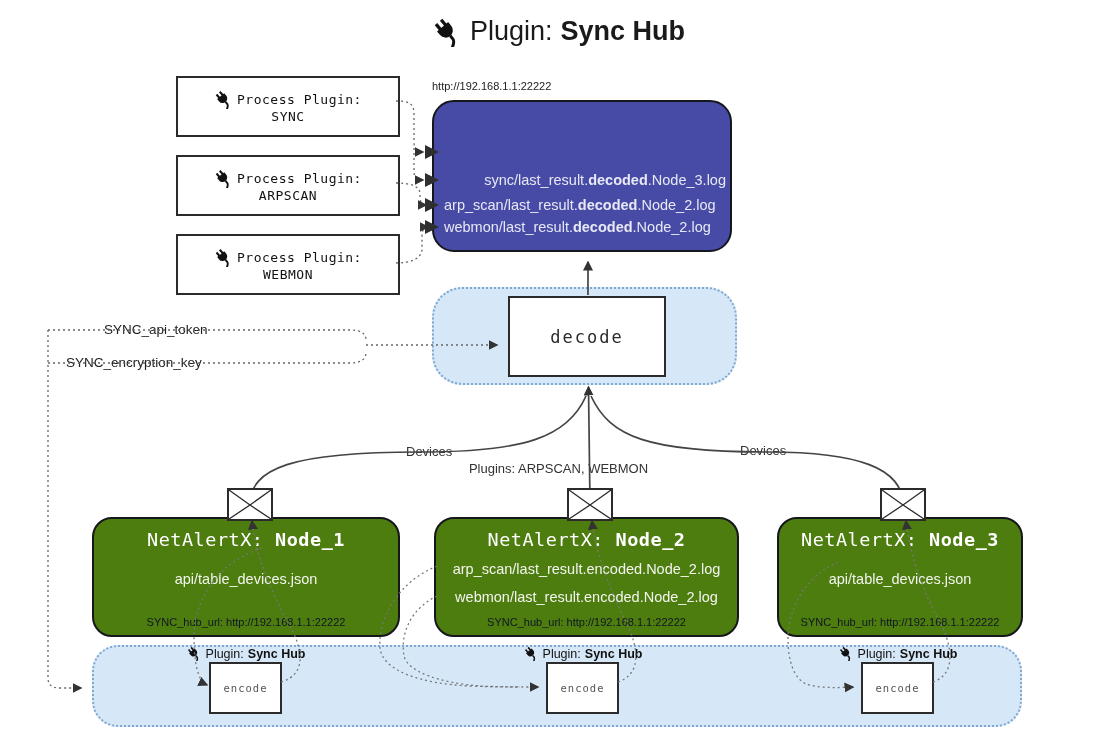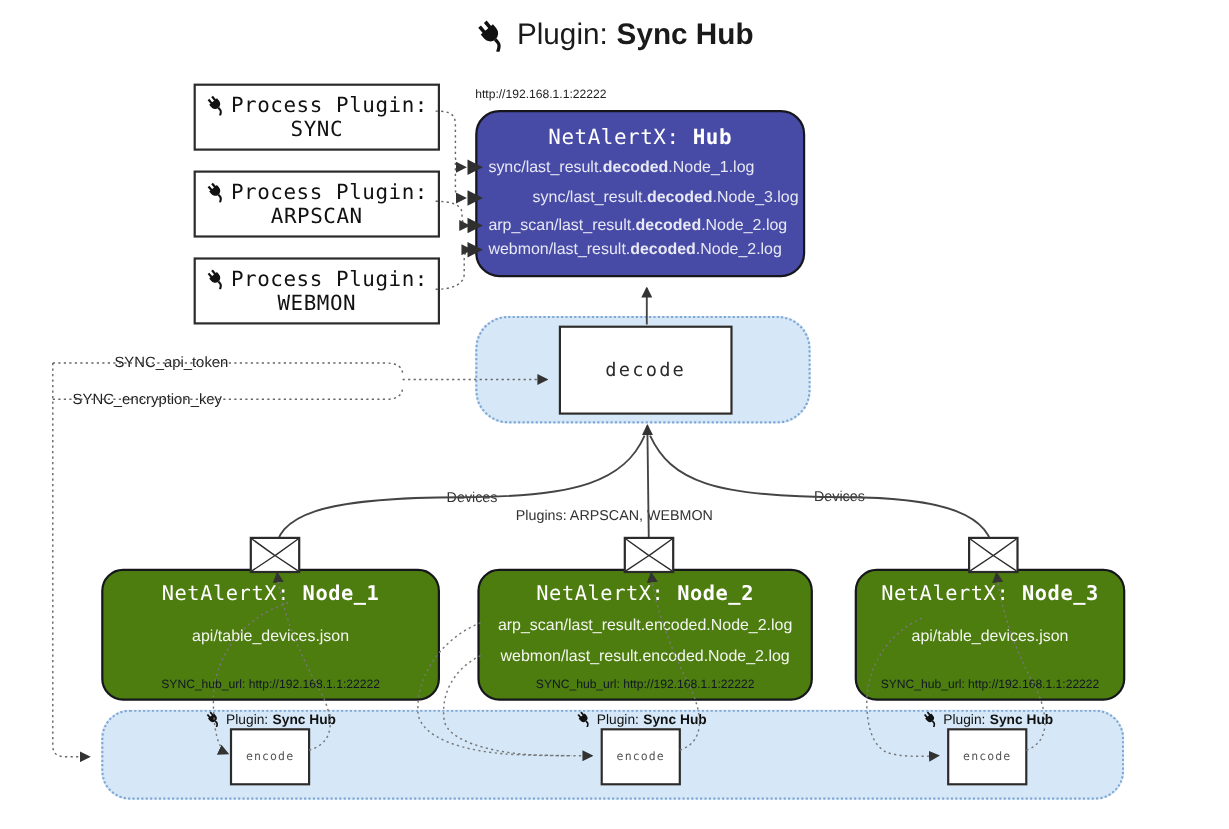--- a/index.html
+++ b/index.html
@@ -11,21 +11,21 @@
 
   
   #title{left:0;right:0;top:16px;display:flex;justify-content:center;align-items:center;gap:8px;
          font-size:27px;color:#1a1a1a;}
   #title .bold{font-weight:700;}
   .plug{color:#111;}
 
   
   .pbox{width:220px;height:57px;border:2px solid #2b2b2b;background:#fff;
         display:flex;flex-direction:column;align-items:center;justify-content:center;
-        font-size:19px;color:#111;letter-spacing:.5px;}
+        font-size:13px;color:#111;letter-spacing:.5px;}
   .pbox .row1{display:flex;align-items:center;gap:4px;}
   #pbox-0{left:176px;top:76px;} #pbox-1{left:176px;top:155px;} #pbox-2{left:176px;top:234px;}
 
   
   #hub-url{left:432px;top:80px;width:300px;text-align:left;font-size:11px;color:#222;}
   #hub{left:432px;top:100px;width:300px;height:152px;background:#474ba6;border:2px solid #16161d;
        border-radius:22px;box-sizing:border-box;}
   #hub .htitle{position:absolute;top:12px;left:0;right:0;text-align:center;color:#fff;
        font-size:19px;letter-spacing:.5px;}
   #hub .htitle .bold{font-weight:700;}
@@ -135,25 +135,20 @@
         <svg class="plug" width="19" height="19" viewBox="0 0 24 24">
           <use href="#plug"></use>
         </svg>
       <span>Process Plugin:</span>
       </div>
     <div>WEBMON</div>
   </div>
 
   <div id="hub-url" class="abs sans">http://192.168.1.1:22222</div>
   <div id="hub" class="abs">
-    <div class="htitle mono">
-      <span>NetAlertX:</span>
-      <span class="bold">Hub</span>
-    </div>
-    <div id="hl-0" class="hline sans"><span>sync/last_result.</span><b>decoded</b><span>.Node_1.log</span></div>
     <div id="hl-1" class="hline sans"><span>sync/last_result.</span><b>decoded</b><span>.Node_3.log</span></div>
     <div id="hl-2" class="hline sans"><span>arp_scan/last_result.</span><b>decoded</b><span>.Node_2.log</span></div>
     <div id="hl-3" class="hline sans"><span>webmon/last_result.</span><b>decoded</b><span>.Node_2.log</span></div>
   </div>
 
   <div id="api-token" class="abs cfg-lbl">SYNC_api_token</div>
   <div id="enc-key" class="abs cfg-lbl">SYNC_encryption_key</div>
 
   <div id="decode-wrap" class="abs"></div>
   <div id="decode-box" class="abs mono">decode</div>

